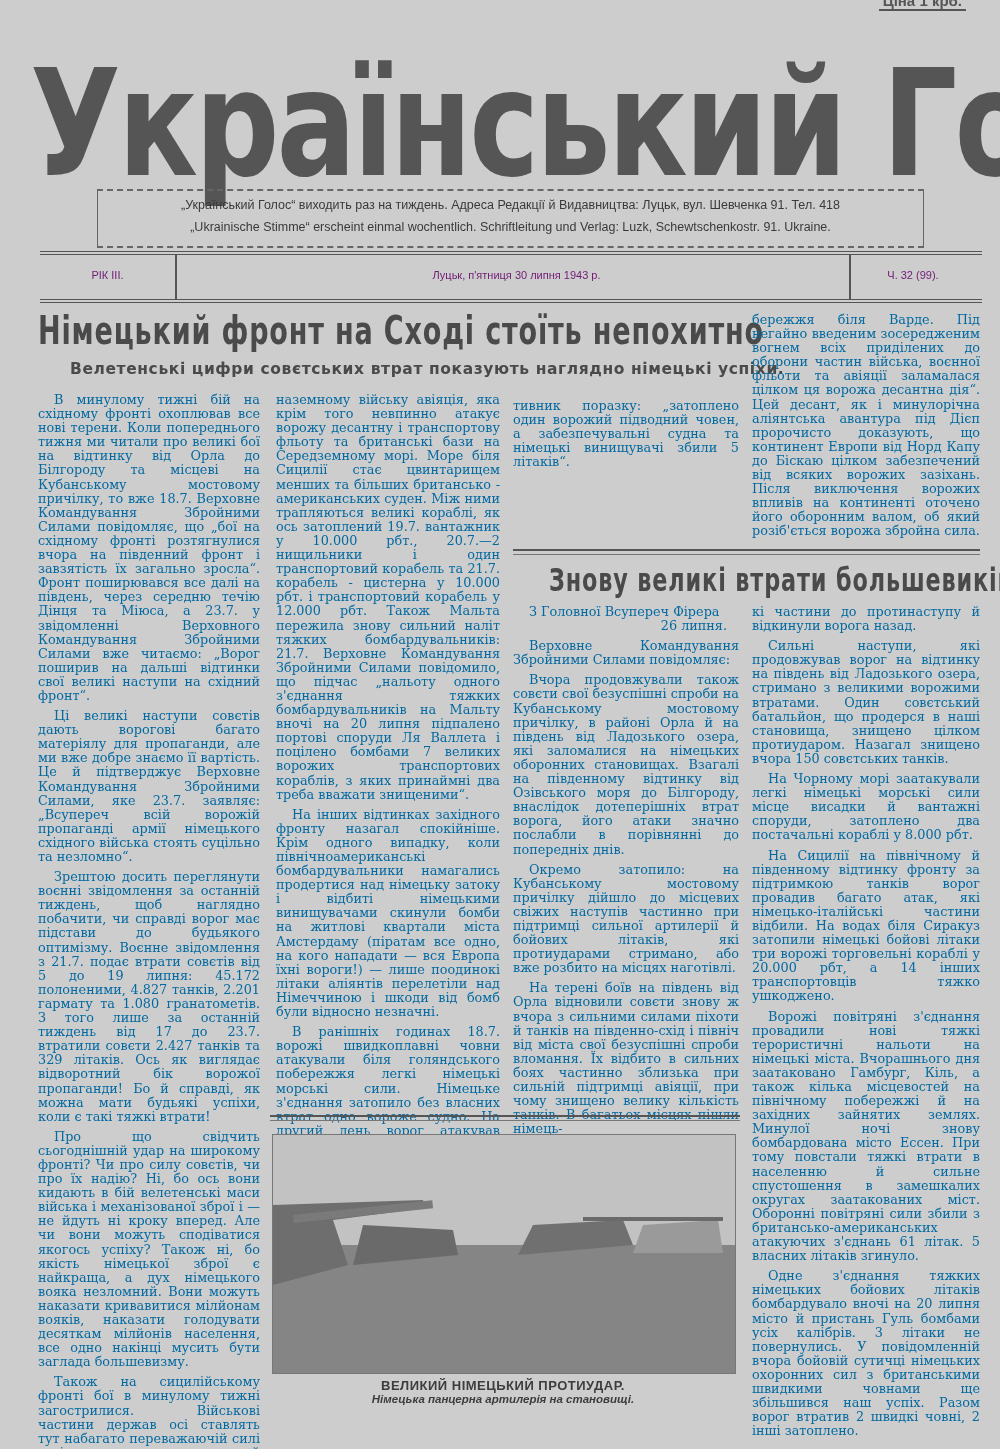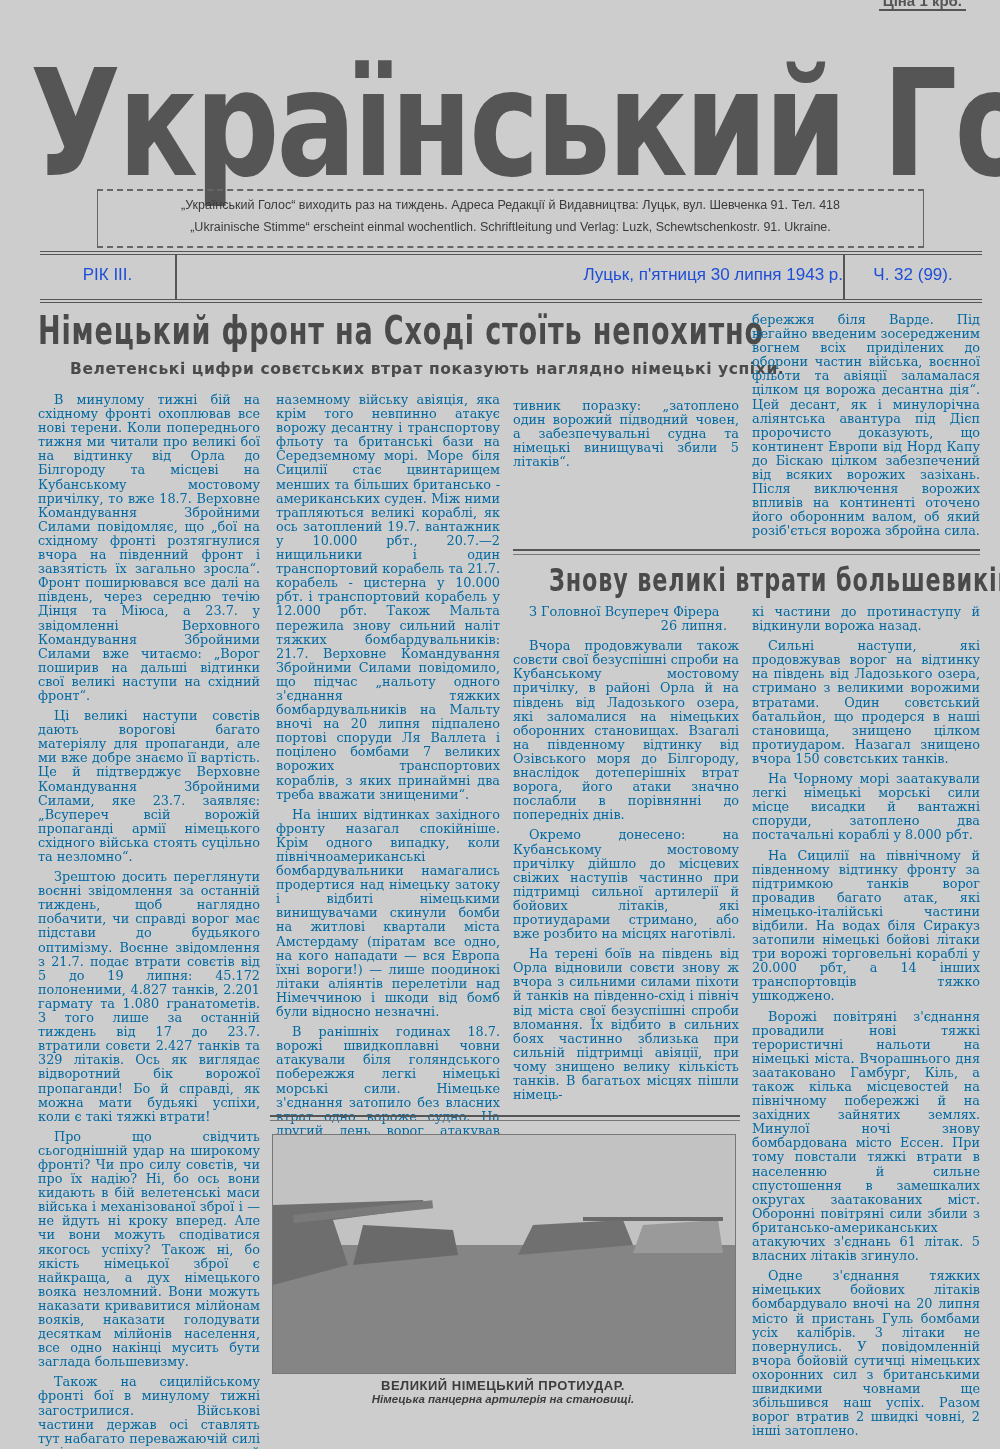--- a/index.html
+++ b/index.html
@@ -1,24 +1,24 @@
 <!DOCTYPE html>
 <html><head>
 <meta charset="utf-8">
 <style>
   html,body{margin:0;padding:0;}
   body{width:1000px;height:1449px;background:#cdcdcd;color:#383838;font-family:"DejaVu Serif","Liberation Serif",serif;position:relative;overflow:hidden;}
   .abs{position:absolute;}
   .price{right:34px;top:-8px;font-family:"Liberation Sans",sans-serif;font-weight:bold;font-size:15px;color:#555;border-bottom:2px solid #555;padding:0 4px;}
   .masthead{left:30px;top:36px;width:945px;height:140px;font-family:"DejaVu Sans",sans-serif;font-weight:bold;font-size:118px;line-height:140px;letter-spacing:-3px;color:#555;transform:scaleY(1.25);transform-origin:top left;white-space:nowrap;text-align:center;}
   .infobox{left:97px;top:189px;width:825px;height:52px;border-top:2px dashed #666;border-bottom:2px dashed #666;border-left:1px solid #666;border-right:1px solid #666;font-family:"Liberation Sans",sans-serif;font-size:12.5px;line-height:22px;text-align:center;padding-top:3px;color:#3a3a3a;}
-  .dateline{left:40px;top:251px;width:942px;height:44px;border-top:4px double #555;border-bottom:4px double #555;font-family:"Liberation Sans",sans-serif;font-size:17px;color:#1d4ed8;}
+  .dateline{left:40px;top:251px;width:942px;height:44px;border-top:4px double #555;border-bottom:4px double #555;font-family:"Liberation Sans",sans-serif;font-size:11px;color:#701a75;}
   .dateline .cell{position:absolute;top:0;height:44px;line-height:40px;}
   .dl-year{left:0;width:135px;text-align:center;border-right:2px solid #555;}
-  .dl-place{left:138px;width:665px;text-align:right;border-right:2px solid #555;}
+  .dl-place{left:144px;width:665px;text-align:center;border-right:2px solid #555;}
   .dl-num{left:804px;width:138px;text-align:center;}
   .h1{left:38px;top:307px;width:705px;font-family:"DejaVu Sans",sans-serif;font-weight:bold;font-size:33px;color:#4a4a4a;transform:scaleX(0.82) scaleY(1.2);transform-origin:left top;white-space:nowrap;letter-spacing:1px;}
   .sub1{left:70px;top:360px;width:690px;font-family:"DejaVu Sans",sans-serif;font-weight:bold;font-size:15.5px;color:#4a4a4a;letter-spacing:0.6px;white-space:nowrap;}
   .col{font-size:12.8px;line-height:14.1px;text-align:justify;color:#0369a1;}
   .col p{margin:0 0 6px 0;text-indent:16px;}
   .col p.cont{text-indent:0;}
   .c1{left:38px;top:393px;width:222px;}
   .c2{left:276px;top:393px;width:224px;}
   .c3{left:513px;top:393px;width:226px;margin-top:6px;}
   .c4{left:752px;top:313px;width:228px;}
@@ -77,27 +77,28 @@
   <p class="cont">бережжя біля Варде. Під негайно введеним зосередженим вогнем всіх приділених до оборони частин війська, воєнної фльоти та авіяції заламалася цілком ця ворожа десантна дія“. Цей десант, як і минулорічна аліянтська авантура під Дієп пророчисто доказують, що континент Европи від Норд Капу до Біскаю цілком забезпечений від всяких ворожих зазіхань. Після виключення ворожих впливів на континенті оточено його оборонним валом, об який розіб'ється ворожа збройна сила.</p>
 </div>
 
 <div class="abs rule rule2"></div>
 
 <div class="abs h2">Знову великі втрати большевиків</div>
 
 <div class="abs col c5">
   <p style="margin:0;">З Головної Всупереч Фірера</p>
   <p style="text-align:right;margin:0 0 6px 0;padding-right:12px;">26 липня.</p>
+  <p>Верховне Командування Збройними Силами повідомляє:</p>
   <p>Вчора продовжували також совєти свої безуспішні спроби на Кубанському мостовому причілку, в районі Орла й на південь від Ладозького озера, які заломалися на німецьких оборонних становищах. Взагалі на південному відтинку від Озівського моря до Білгороду, внаслідок дотеперішніх втрат ворога, його атаки значно послабли в порівнянні до попередніх днів.</p>
-  <p>Окремо донесено: на Кубанському мостовому причілку дійшло до місцевих свіжих наступів частинно при підтримці сильної артилерії й бойових літаків, які протиударами стримано, або вже розбито на місцях наготівлі.</p>
+  <p>Окремо затопило: на Кубанському мостовому причілку дійшло до місцевих свіжих наступів частинно при підтримці сильної артилерії й бойових літаків, які протиударами стримано, або вже розбито на місцях наготівлі.</p>
   <p>На терені боїв на південь від Орла відновили совєти знову ж вчора з сильними силами піхоти й танків на південно-схід і північ від міста свої безуспішні спроби вломання. Їх відбито в сильних боях частинно зблизька при сильній підтримці авіяції, при чому знищено велику кількість танків. В багатьох місцях пішли німець-</p>
 </div>
 
 <div class="abs col c6">
-  <p class="cont">кі частини до протинаступу й відкинули ворожа назад.</p>
+  <p class="cont">кі частини до протинаступу й відкинули ворога назад.</p>
   <p>Сильні наступи, які продовжував ворог на відтинку на південь від Ладозького озера, стримано з великими ворожими втратами. Один совєтський батальйон, що продерся в наші становища, знищено цілком протиударом. Назагал знищено вчора 150 совєтських танків.</p>
   <p>На Чорному морі заатакували легкі німецькі морські сили місце висадки й вантажні споруди, затоплено два постачальні кораблі у 8.000 рбт.</p>
   <p>На Сицилії на північному й південному відтинку фронту за підтримкою танків ворог провадив багато атак, які німецько-італійські частини відбили. На водах біля Сиракуз затопили німецькі бойові літаки три ворожі торговельні кораблі у 20.000 рбт, а 14 інших транспортовців тяжко ушкоджено.</p>
   <p>Ворожі повітряні з'єднання провадили нові тяжкі терористичні нальоти на німецькі міста. Вчорашнього дня заатаковано Гамбург, Кіль, а також кілька місцевостей на північному побережжі й на західних зайнятих землях. Минулої ночі знову бомбардована місто Ессен. При тому повстали тяжкі втрати в населенню й сильне спустошення в замешкалих округах заатакованих міст. Оборонні повітряні сили збили з британсько-американських атакуючих з'єднань 61 літак. 5 власних літаків згинуло.</p>
   <p>Одне з'єднання тяжких німецьких бойових літаків бомбардувало вночі на 20 липня місто й пристань Гуль бомбами усіх калібрів. 3 літаки не повернулись. У повідомленній вчора бойовій сутичці німецьких охоронних сил з британськими швидкими човнами ще збільшився наш успіх. Разом ворог втратив 2 швидкі човні, 2 інші затоплено.</p>
 </div>
 
 <div class="abs rule rule3"></div>
 
 <div class="abs photo">

